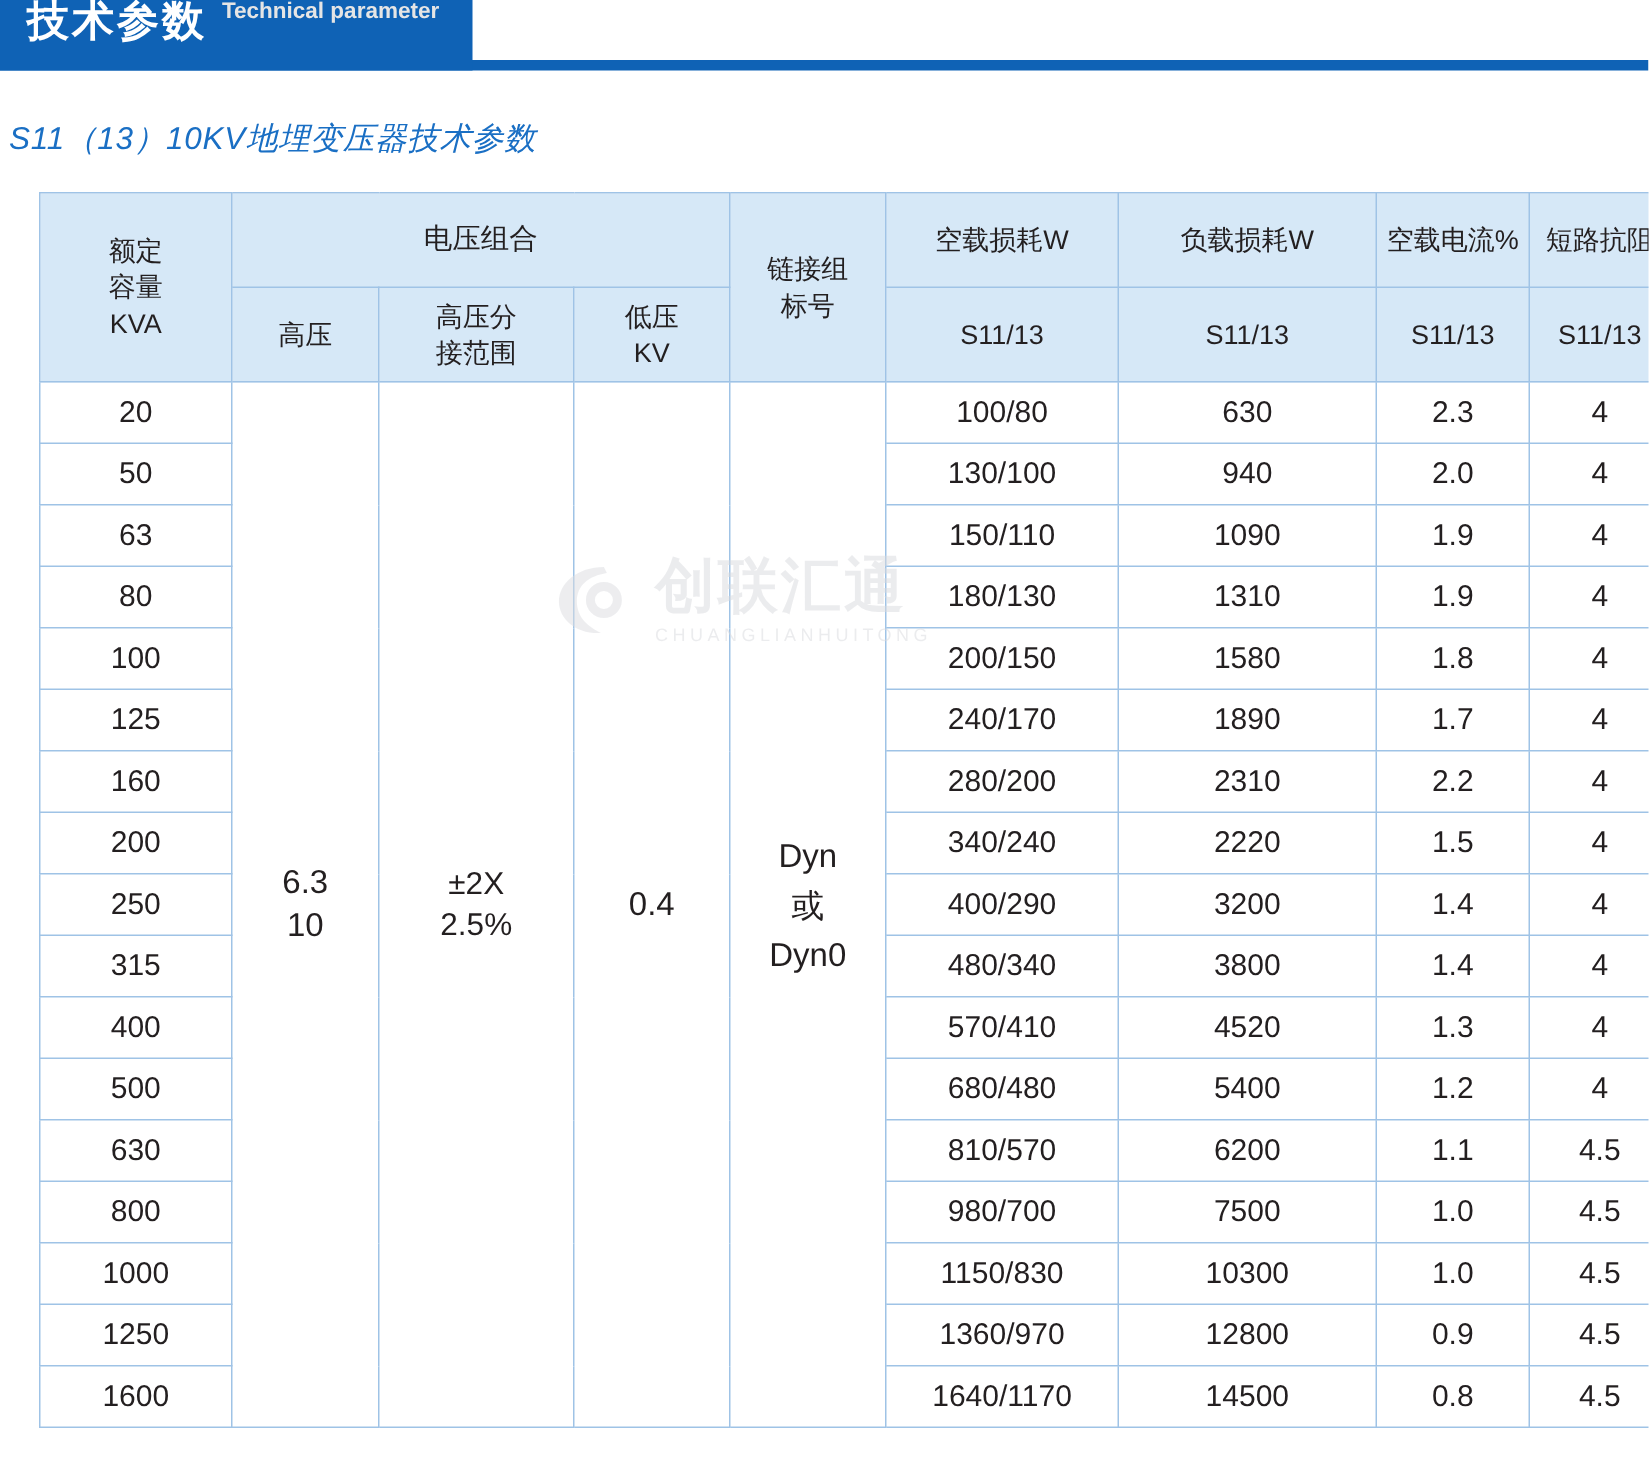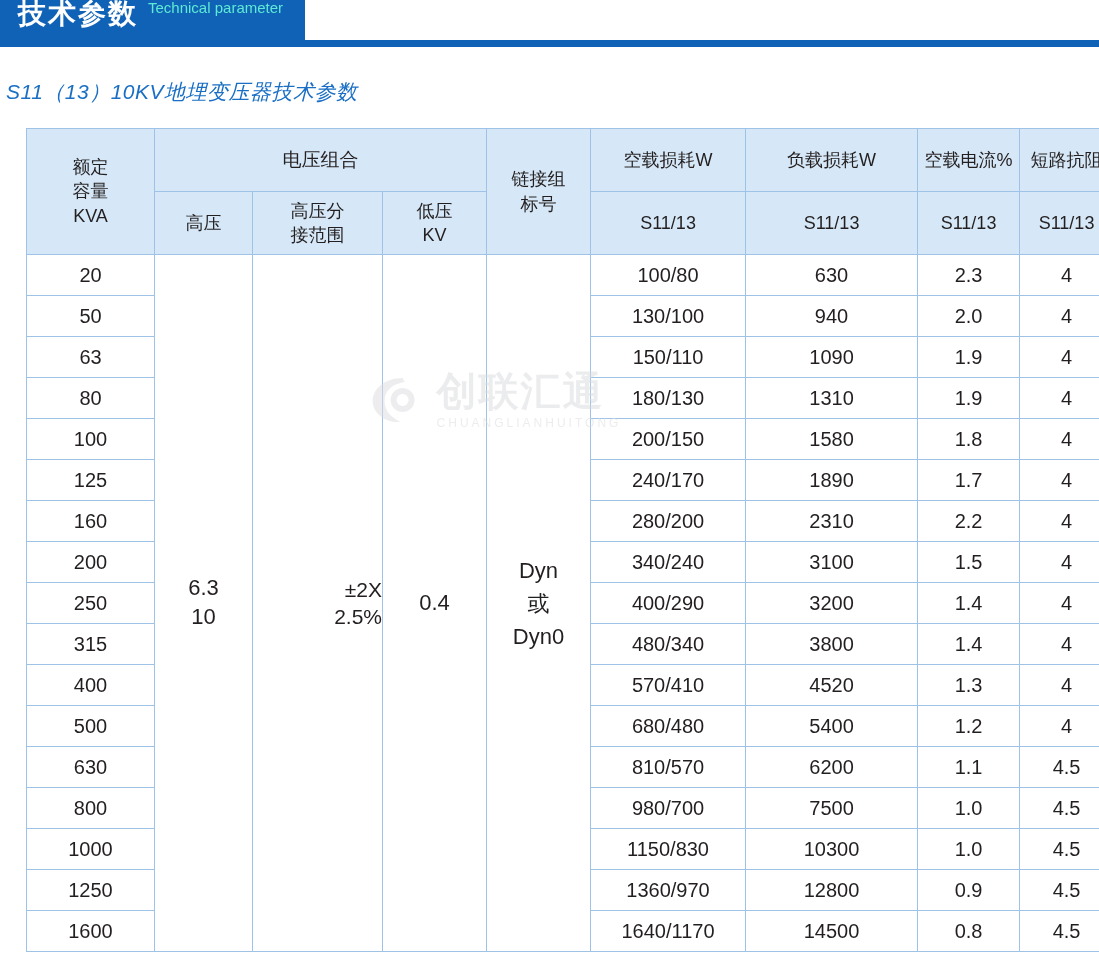--- a/index.html
+++ b/index.html
@@ -43,24 +43,25 @@
     box-sizing: border-box;
   }
   .banner-cn {
     color: #ffffff;
     font-size: 28px;
     font-weight: bold;
     letter-spacing: 2px;
     line-height: 1;
   }
   .banner-en {
-    color: #5eead4;
+    color: #e5e5e5;
     font-size: 15px;
     line-height: 1;
     padding-bottom: 2px;
+    font-weight: bold;
   }
 
   
   .subtitle {
     position: absolute;
     left: 6px;
     top: 78px;
     font-size: 21px;
     color: #1a6fc4;
     letter-spacing: 0.5px;
@@ -113,21 +114,20 @@
   }
   tbody td.kva {
     font-size: 20px;
   }
   .merge-cell {
     font-size: 22px;
     line-height: 1.3;
   }
   .merge-cell.small {
     font-size: 21px;
-    text-align: right;
   }
   .dyn {
     font-size: 22px;
     line-height: 1.5;
   }
 
   
   col.c-kva   { width: 128px; }
   col.c-hv    { width: 98px; }
   col.c-tap   { width: 130px; }
@@ -294,21 +294,21 @@
       <tr>
         <td class="kva">160</td>
         <td>280/200</td>
         <td>2310</td>
         <td>2.2</td>
         <td>4</td>
       </tr>
       <tr>
         <td class="kva">200</td>
         <td>340/240</td>
-        <td>3100</td>
+        <td>2220</td>
         <td>1.5</td>
         <td>4</td>
       </tr>
       <tr>
         <td class="kva">250</td>
         <td>400/290</td>
         <td>3200</td>
         <td>1.4</td>
         <td>4</td>
       </tr>

